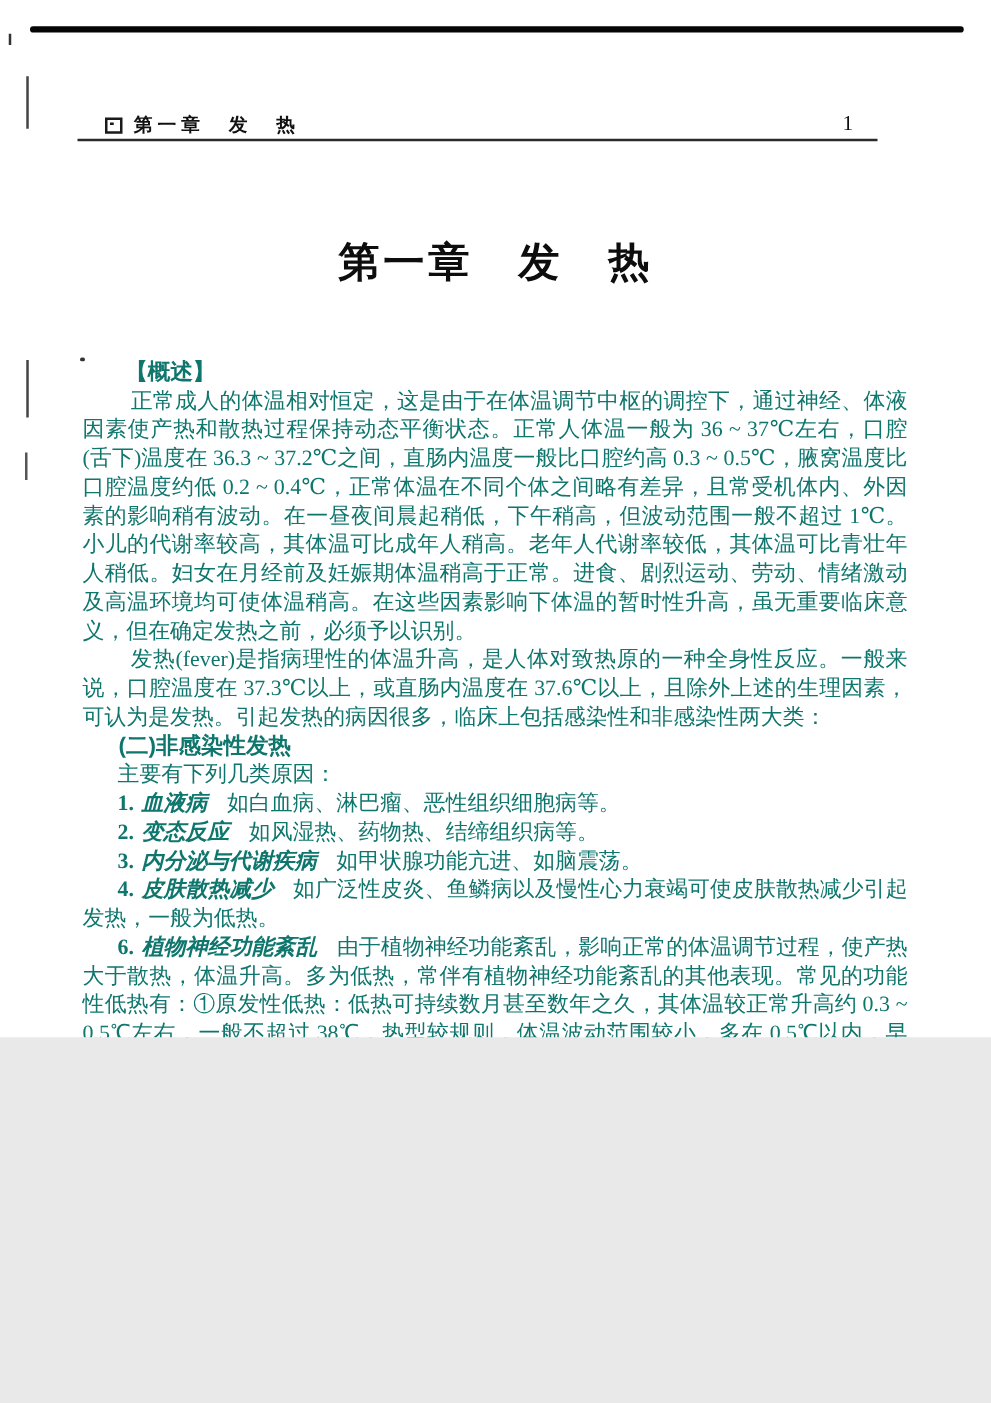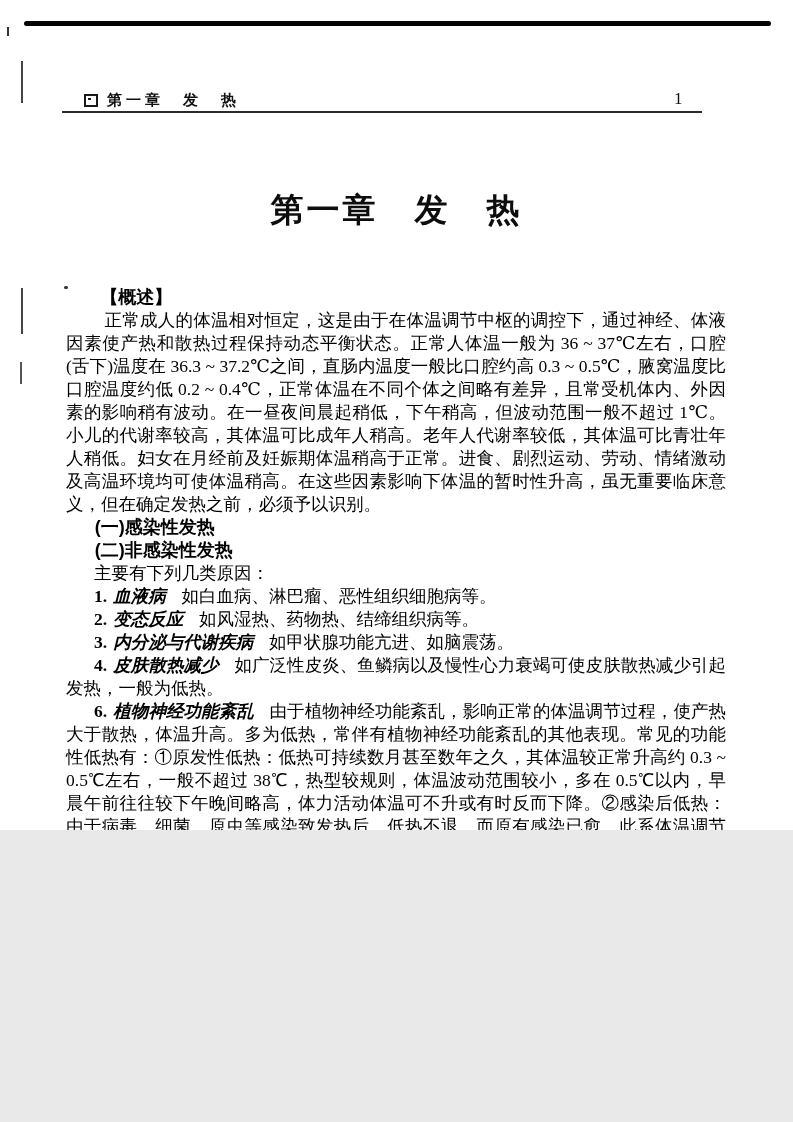--- a/index.html
+++ b/index.html
@@ -46,21 +46,21 @@
     text-align:center;
     font-family:"Liberation Sans","DejaVu Sans",sans-serif;
     font-size:33px;font-weight:bold;letter-spacing:3px;color:#0d0d0d;
   }
 
   
   .body-block{
     position:absolute;top:286px;left:66px;width:660px;
     font-size:17.5px;line-height:23px;
     text-align:justify;
-    color:#000000;
+    color:#0f766e;
   }
   .body-block p{margin:0;}
   .overview-label{
     font-family:"Liberation Sans","DejaVu Sans",sans-serif;
     font-weight:bold;font-size:18px;
     text-indent:1.9em;
   }
   .para{text-indent:2.2em;}
   .sec-heading{
     font-family:"Liberation Sans","DejaVu Sans",sans-serif;
@@ -89,21 +89,21 @@
     <span class="runhead-title">第一章　发　热</span>
   </div>
   <div class="runhead-page">1</div>
   <div class="runhead-rule"></div>
 
   <div class="chapter-title">第一章　发　热</div>
 
   <div class="body-block">
     <p class="overview-label">【概述】</p>
     <p class="para">正常成人的体温相对恒定，这是由于在体温调节中枢的调控下，通过神经、体液因素使产热和散热过程保持动态平衡状态。正常人体温一般为 36 ~ 37℃左右，口腔(舌下)温度在 36.3 ~ 37.2℃之间，直肠内温度一般比口腔约高 0.3 ~ 0.5℃，腋窝温度比口腔温度约低 0.2 ~ 0.4℃，正常体温在不同个体之间略有差异，且常受机体内、外因素的影响稍有波动。在一昼夜间晨起稍低，下午稍高，但波动范围一般不超过 1℃。小儿的代谢率较高，其体温可比成年人稍高。老年人代谢率较低，其体温可比青壮年人稍低。妇女在月经前及妊娠期体温稍高于正常。进食、剧烈运动、劳动、情绪激动及高温环境均可使体温稍高。在这些因素影响下体温的暂时性升高，虽无重要临床意义，但在确定发热之前，必须予以识别。</p>
-    <p class="sec-heading">(一)感染性发热</p>
+    <p class="para">发热(fever)是指病理性的体温升高，是人体对致热原的一种全身性反应。一般来说，口腔温度在 37.3℃以上，或直肠内温度在 37.6℃以上，且除外上述的生理因素，可认为是发热。引起发热的病因很多，临床上包括感染性和非感染性两大类：</p>
     <p class="sec-heading">(二)非感染性发热</p>
     <p class="list-intro">主要有下列几类原因：</p>
 
     <p class="list-item"><span class="item-num">1.</span><span class="item-term">血液病</span><span>如白血病、淋巴瘤、恶性组织细胞病等。</span></p>
     <p class="list-item"><span class="item-num">2.</span><span class="item-term">变态反应</span><span>如风湿热、药物热、结缔组织病等。</span></p>
     <p class="list-item"><span class="item-num">3.</span><span class="item-term">内分泌与代谢疾病</span><span>如甲状腺功能亢进、如脑震荡。</span></p>
     <p class="list-item"><span class="item-num">4.</span><span class="item-term">皮肤散热减少</span><span>如广泛性皮炎、鱼鳞病以及慢性心力衰竭可使皮肤散热减少引起发热，一般为低热。</span></p>
     <p class="list-item"><span class="item-num">6.</span><span class="item-term">植物神经功能紊乱</span><span>由于植物神经功能紊乱，影响正常的体温调节过程，使产热大于散热，体温升高。多为低热，常伴有植物神经功能紊乱的其他表现。常见的功能性低热有：①原发性低热：低热可持续数月甚至数年之久，其体温较正常升高约 0.3 ~ 0.5℃左右，一般不超过 38℃，热型较规则，体温波动范围较小，多在 0.5℃以内，早晨午前往往较下午晚间略高，体力活动体温可不升或有时反而下降。②感染后低热：由于病毒、细菌、原虫等感染致发热后，低热不退，而原有感染已愈。此系体温调节中枢对体温的调节功能仍未恢复正常所致，但必须</span></p>
   </div>
 

